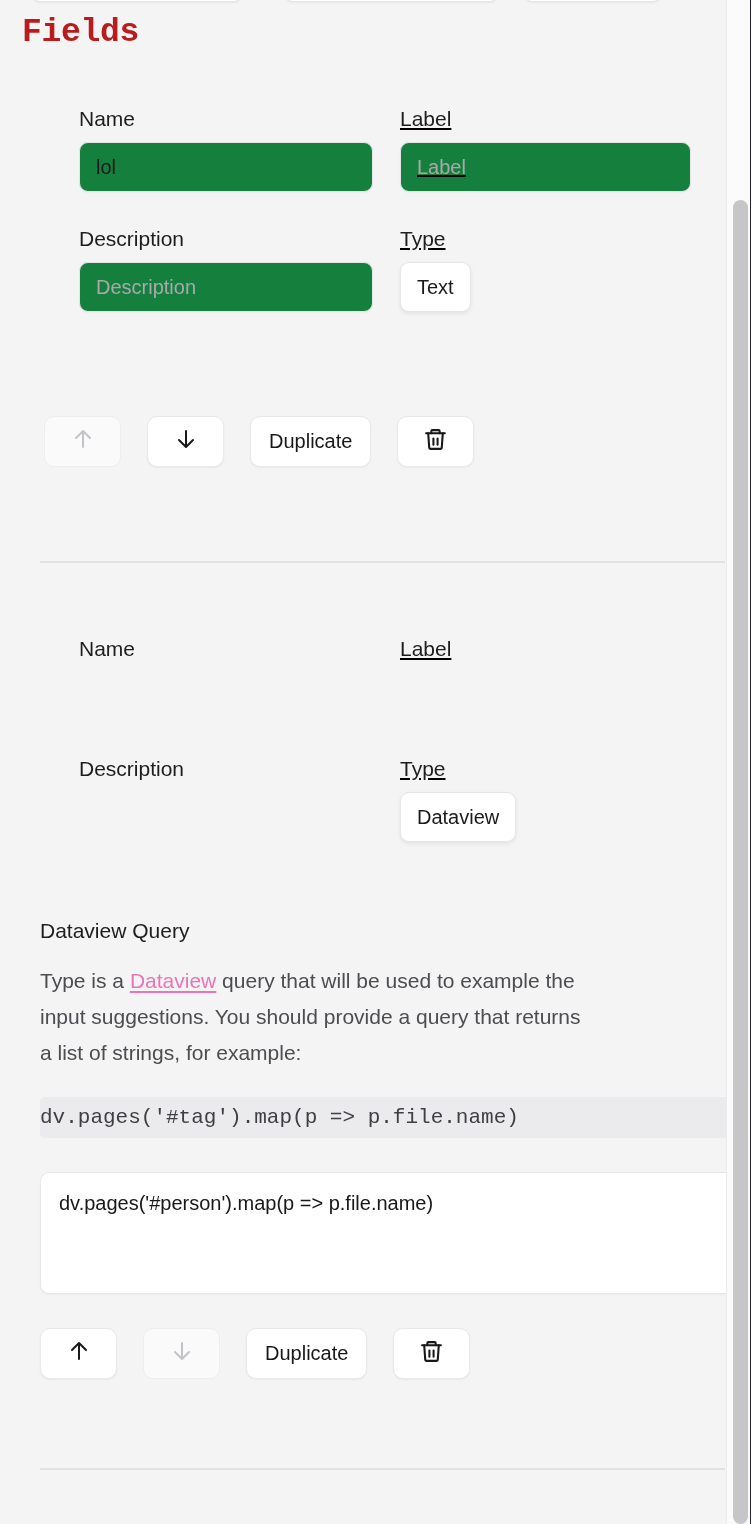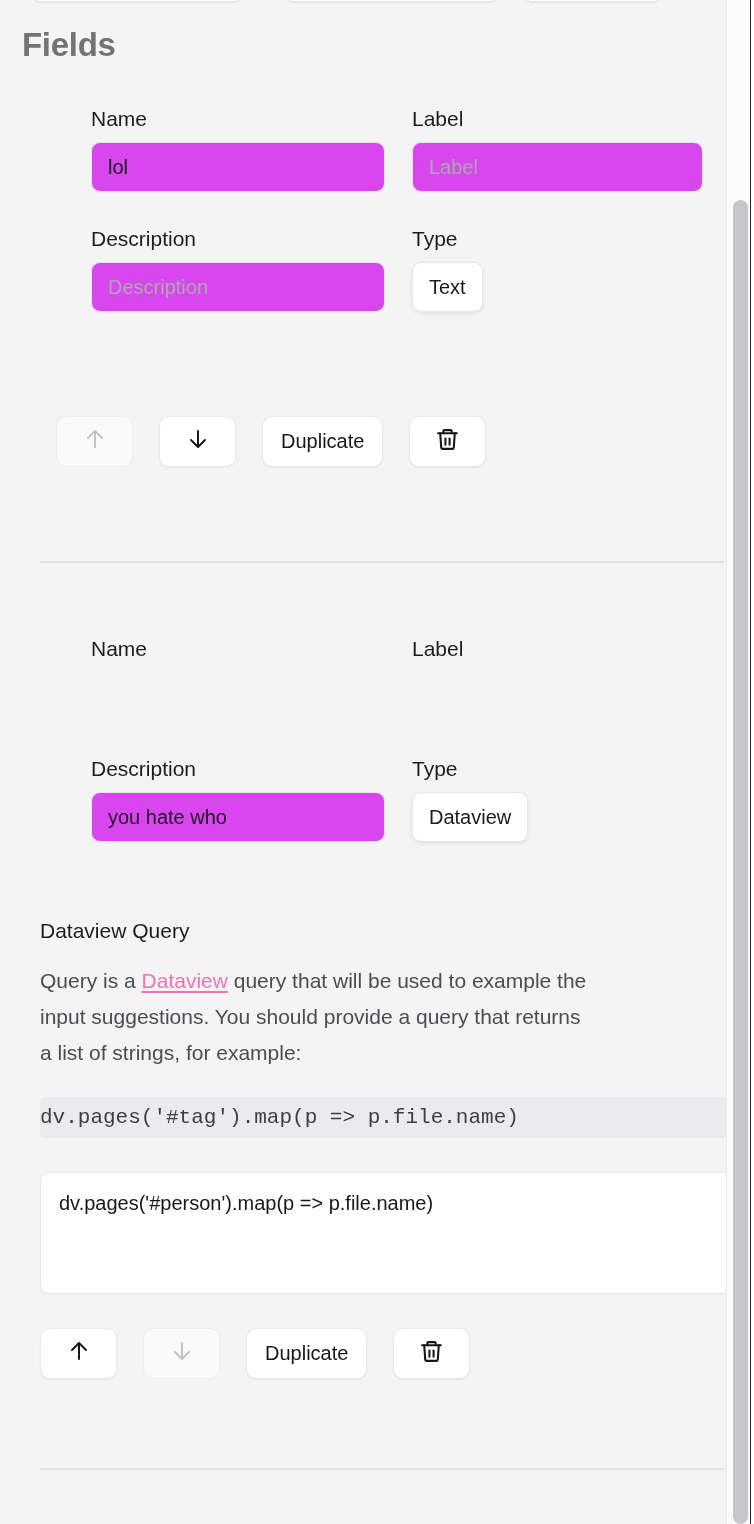--- a/index.html
+++ b/index.html
@@ -46,55 +46,56 @@
     box-shadow: 0 1px 2px rgba(0,0,0,0.05);
   }
   .top-cut.a { left: 32px;  width: 210px; }
   .top-cut.b { left: 285px; width: 213px; }
   .top-cut.c { left: 524px; width: 137px; }
 
   
   .fields-heading {
     position: absolute;
     left: 22px;
-    top: 28px;
+    top: 16px;
     font-size: 33px;
     font-weight: bold;
-    color: #737373;
+    color: #b91c1c;
     letter-spacing: -0.3px;
     line-height: 1;
-  }
-
-  
-  .field-block { position: absolute; left: 16px; width: 609px; padding-left: 35px; }
+    font-family: Liberation Mono, monospace;
+  }
+
+  
+  .field-block { position: absolute; left: 4px; width: 609px; padding-left: 35px; }
   #field-block-0 { top: 108px; }
   #field-block-1 { top: 638px; }
 
   .row { position: relative; height: 120px; }
 
   .col-left  { position: absolute; left: 40px;  width: 294px; }
-  .col-right { position: absolute; left: 361px; width: 291px; }
+  .col-right { position: absolute; left: 361px; width: 291px; text-decoration: underline; }
 
   .field-label {
     font-size: 21px;
     color: #1d1d1f;
     line-height: 1;
     margin-bottom: 13px;
     display: block;
   }
 
   .text-input {
     display: block;
     width: 100%;
     height: 50px;
     padding: 0 16px;
     font-size: 20px;
     font-family: "Liberation Sans", sans-serif;
     color: #1a1a1c;
-    background: #d946ef;
+    background: #15803d;
     border: 1px solid #e6e6e8;
     border-radius: 9px;
     outline: none;
     box-shadow: 0 1px 2px rgba(0,0,0,0.035);
   }
   .text-input::placeholder { color: #a9a9ad; }
 
   .select-input {
     display: inline-block;
     height: 50px;
@@ -314,34 +315,33 @@
         <span class="field-label">Name</span>
       </div>
       <div class="col-right">
         <span class="field-label">Label</span>
       </div>
     </div>
 
     <div class="row">
       <div class="col-left">
         <span class="field-label">Description</span>
-        <input class="text-input" type="text" value="you hate who" style="">
       </div>
       <div class="col-right">
         <span class="field-label">Type</span>
         <div class="select-input">Dataview</div>
       </div>
     </div>
   </div>
 
   <div class="dv-section">
     <div class="dv-title">Dataview Query</div>
 
     <div class="dv-desc">
-      <span class="line"><span>Query is a </span><span class="dv-link" style="color: rgb(234, 117, 181);">Dataview</span><span> query that will be used to example the</span></span>
+      <span class="line"><span>Type is a </span><span class="dv-link" style="color: rgb(234, 117, 181);">Dataview</span><span> query that will be used to example the</span></span>
       <span class="line">input suggestions. You should provide a query that returns</span>
       <span class="line">a list of strings, for example:</span>
     </div>
 
     <div class="code-block">dv.pages('#tag').map(p =&gt; p.file.name)</div>
 
     <textarea class="dv-textarea" style="">dv.pages('#person').map(p =&gt; p.file.name)</textarea>
   </div>
 
   <div class="btn-row" style="top: 1328px;">

